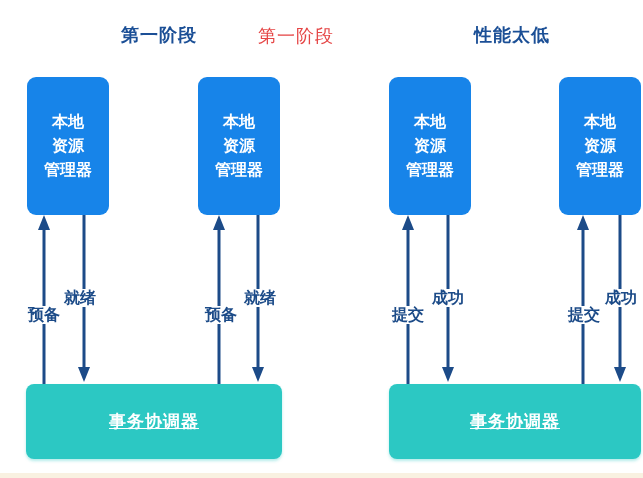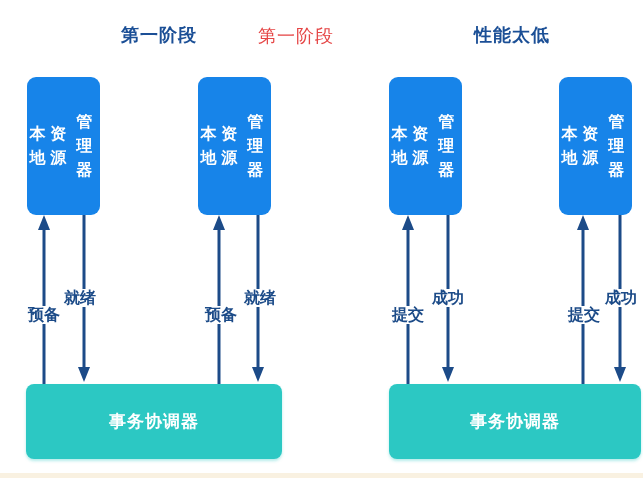--- a/index.html
+++ b/index.html
@@ -9,31 +9,32 @@
   }
   .phase-title{
     position:absolute;top:23px;width:90px;text-align:center;
     font-size:18px;font-weight:bold;color:#1b4f96;letter-spacing:1px;white-space:nowrap;
   }
   .annotation{
     position:absolute;top:24px;left:258px;
     font-size:18px;color:#e54545;letter-spacing:1px;white-space:nowrap;
   }
   .rm-box{
-    position:absolute;top:77px;width:73px;height:138px;
+    position:absolute;top:77px;width:82px;height:138px;
     background:#1784e9;border-radius:9px;
-    display:flex;flex-direction:row;align-items:center;justify-content:center;
+    display:flex;flex-direction:column;align-items:center;justify-content:center;
     color:#ffffff;font-size:16px;font-weight:bold;line-height:24px;text-align:center;
   }
   .tc-box{
     position:absolute;top:384px;height:75px;
     background:#2cc8c3;border-radius:8px;
     display:flex;align-items:center;justify-content:center;
     color:#ffffff;font-size:17px;font-weight:bold;letter-spacing:1px;
     box-shadow:0 2px 3px rgba(44,200,195,0.35);
+    text-decoration:underline;
   }
   .arrow{position:absolute;top:215px;height:169px;width:14px;}
   .arrow .shaft{
     position:absolute;left:50%;transform:translateX(-50%);
     width:3px;background:#1c4b88;
   }
   .arrow.up .shaft{top:11px;bottom:0;}
   .arrow.down .shaft{top:0;bottom:12px;}
   .arrow .head{
     position:absolute;left:50%;transform:translateX(-50%);

